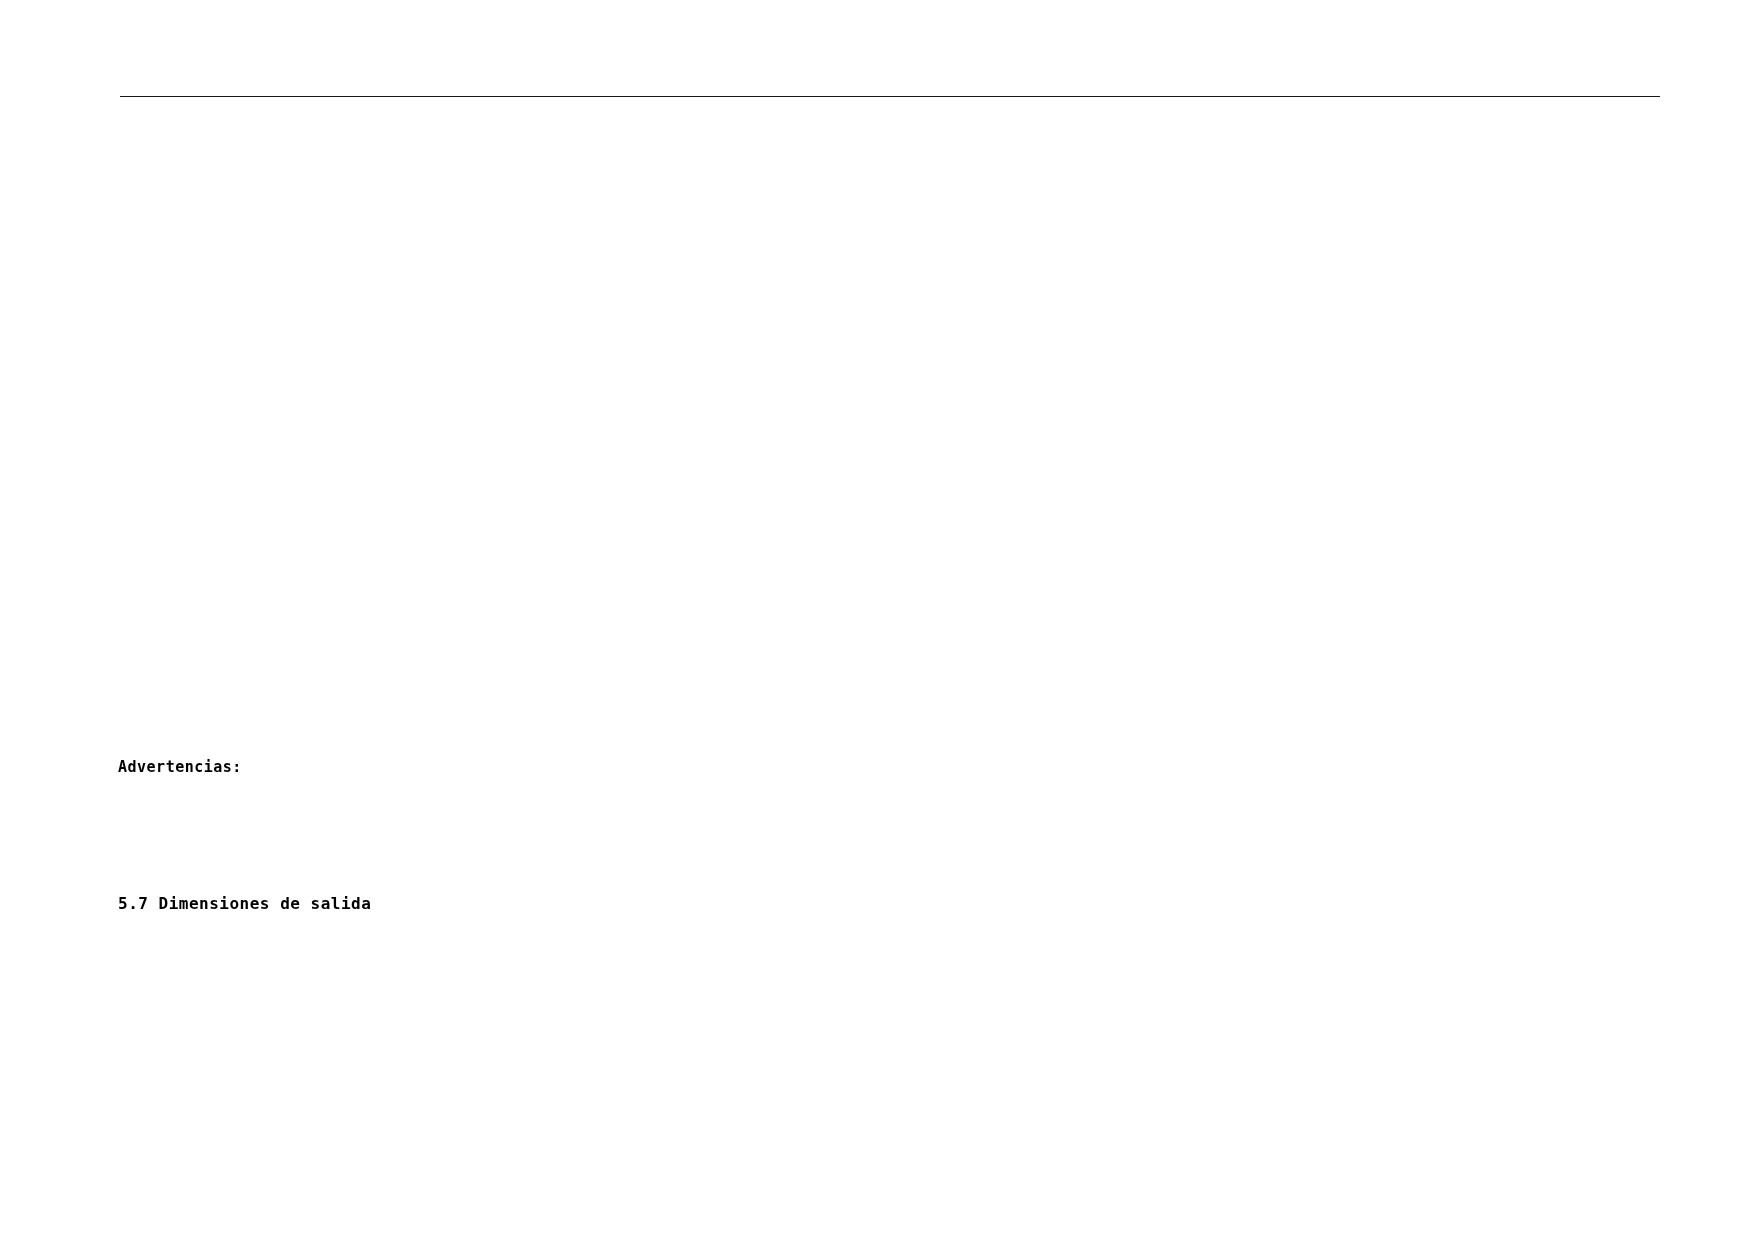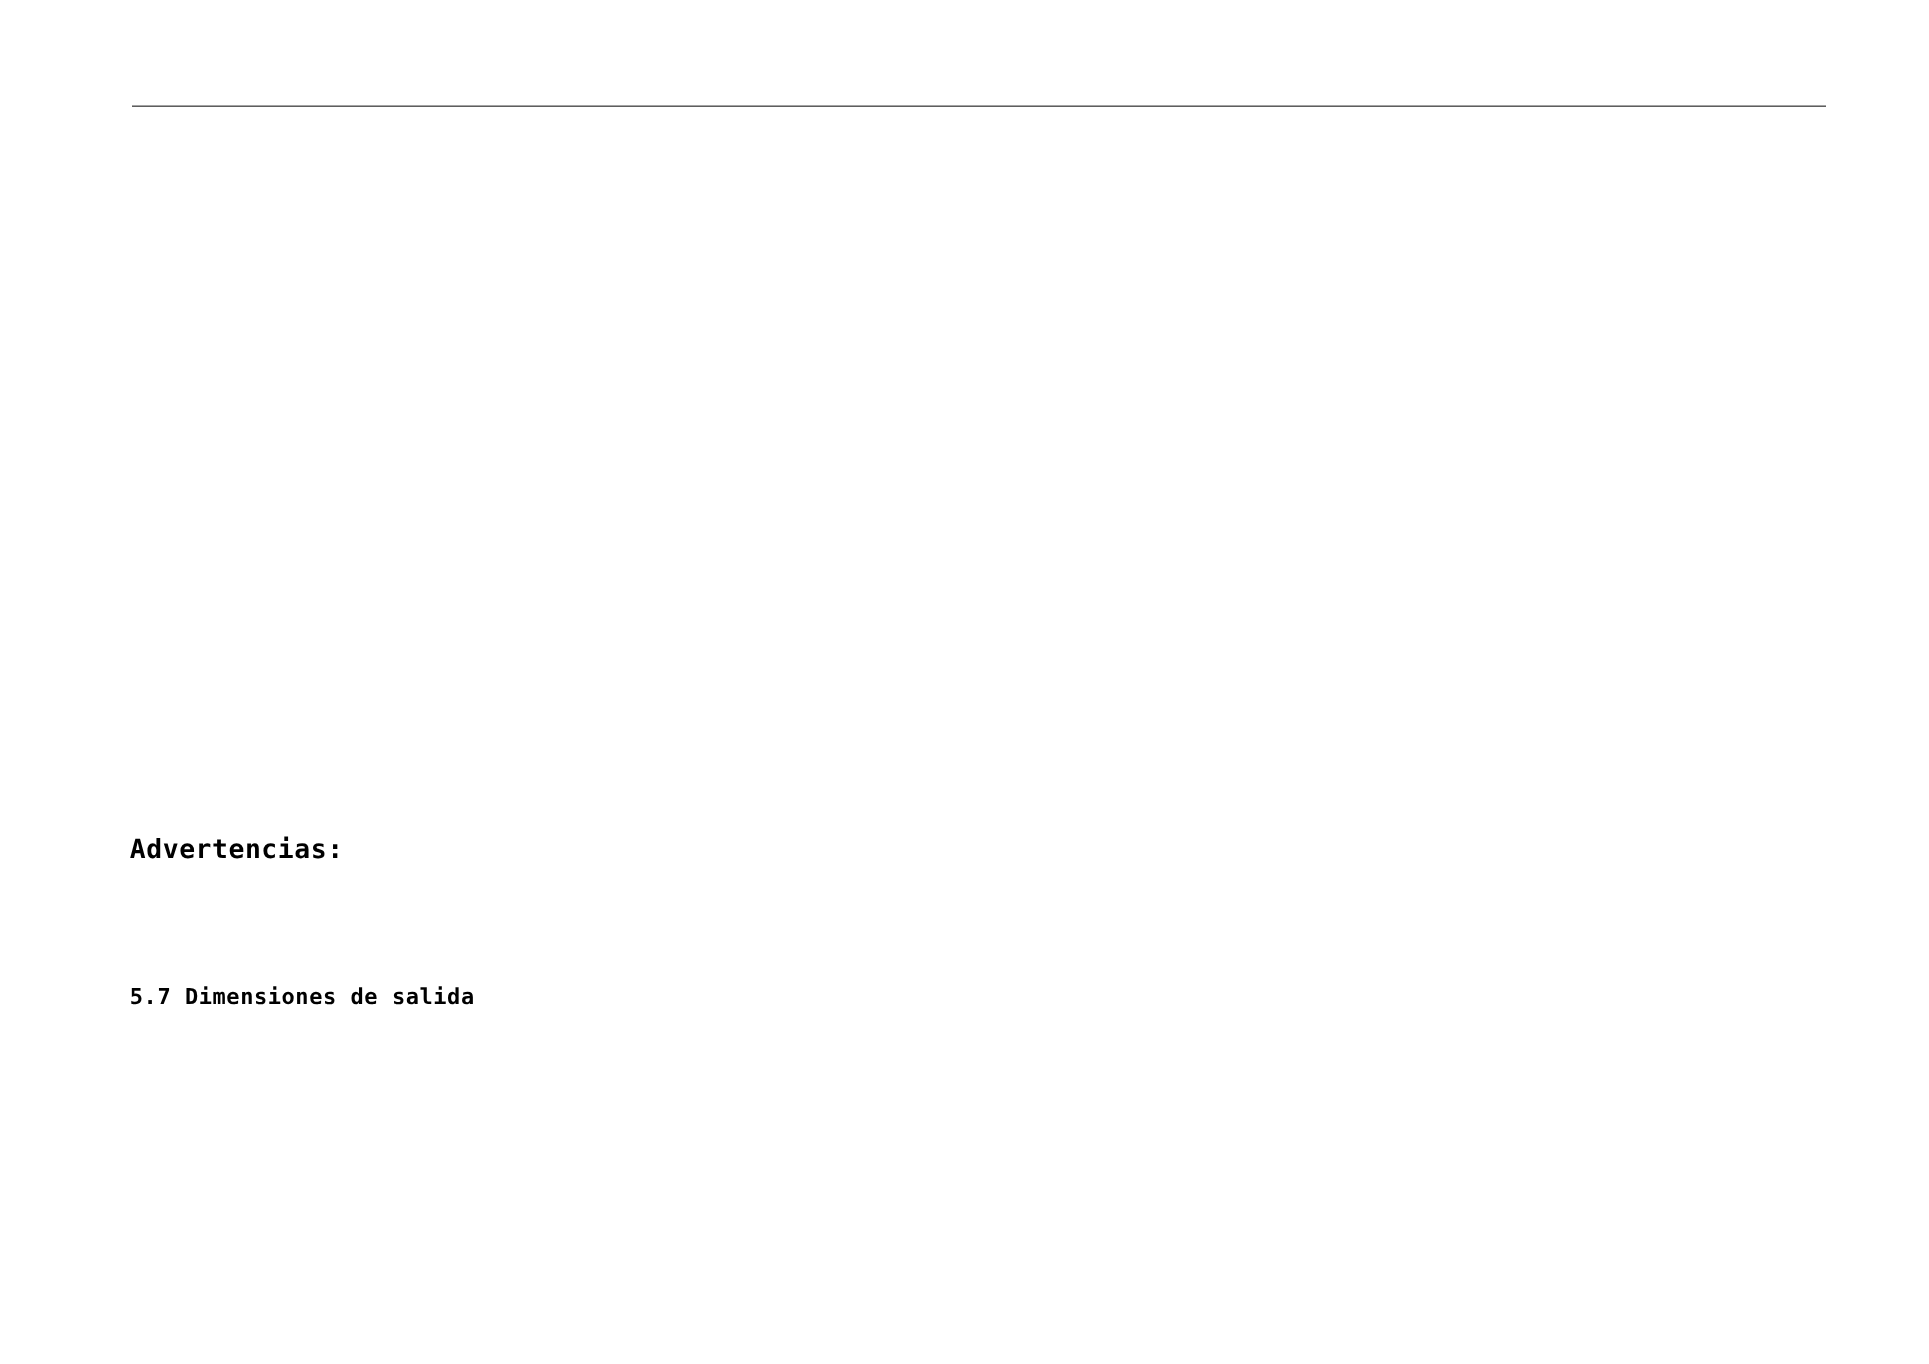--- a/index.html
+++ b/index.html
@@ -21,31 +21,31 @@
     left: 120px;
     top: 96px;
     width: 1540px;
     height: 0;
     border-top: 1.5px solid #1a1a1a;
   }
   .heading-warnings {
     position: absolute;
     left: 118px;
     top: 758px;
-    font-size: 24px;
+    font-size: 15px;
     font-weight: bold;
     letter-spacing: 0.5px;
     line-height: 1.2;
     white-space: pre;
   }
   .heading-section {
     position: absolute;
     left: 118px;
     top: 894px;
-    font-size: 20px;
+    font-size: 16px;
     font-weight: bold;
     letter-spacing: 0.5px;
     line-height: 1.2;
     white-space: pre;
   }
   .body-area {
     position: absolute;
     left: 118px;
     top: 120px;
     width: 1540px;

